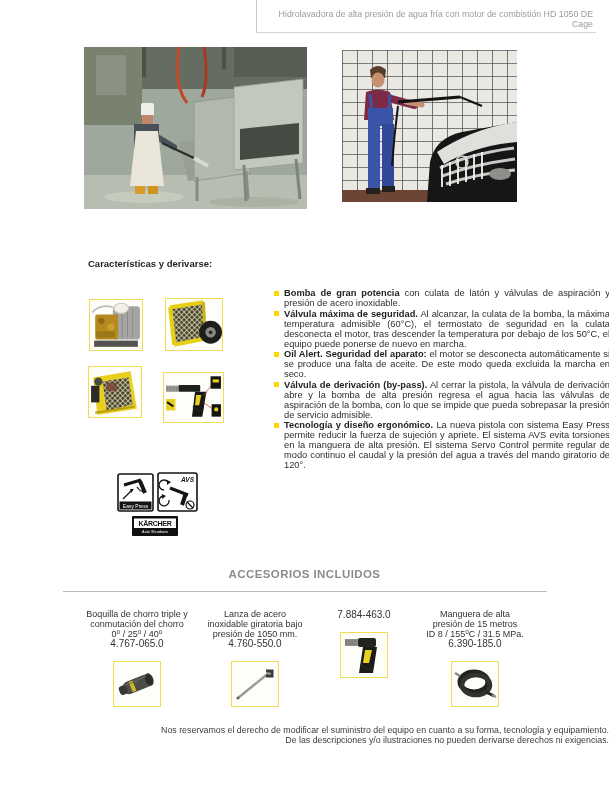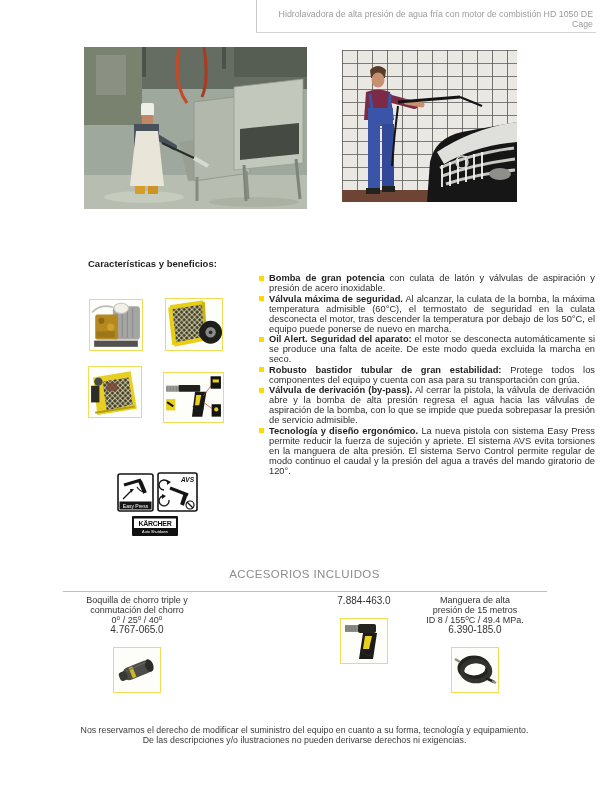--- a/index.html
+++ b/index.html
@@ -26,42 +26,42 @@
   #thumb-machine{left:88px;top:366px;width:54px;height:52px;}
   #thumb-gun{left:163px;top:372px;width:61px;height:51px;}
   .thumb svg{display:block;width:100%;height:100%;}
 
   .badge{position:absolute;}
   #easy-press-badge{left:117px;top:473px;}
   #avs-badge{left:157px;top:472px;}
   #karcher-logo{left:132px;top:516px;}
 
   
-  .features{position:absolute;left:257px;top:271px;width:336px;list-style:none;margin:2px;padding:0;}
+  .features{position:absolute;left:257px;top:271px;width:336px;list-style:none;margin:17px;padding:0;}
   .features li{display:flex;margin:0 0 0.5px 0;}
   .f-bullet{flex:none;width:5px;height:5px;background:#ffd800;margin:2.5px 5px 0 0;}
   .f-text{flex:1;font-size:9.3px;line-height:10px;text-align:justify;color:#2e2e2e;}
   .f-text b{color:#222;}
 
   
   .acc-heading{position:absolute;left:0;top:568px;width:609px;text-align:center;
-               font-size:11.5px;font-weight:normal;letter-spacing:0.4px;color:#8c8c8c;}
+               font-size:11.5px;font-weight:bold;letter-spacing:0.4px;color:#8c8c8c;}
   .acc-rule{position:absolute;left:63px;top:591px;width:484px;height:1px;background:#bdbdbd;}
-  .acc-col{position:absolute;top:596px;text-align:center;}
+  .acc-col{position:absolute;top:610px;text-align:center;}
   #acc-col-0{left:73px;width:128px;}
   #acc-col-1{left:196px;width:118px;}
   #acc-col-2{left:306px;width:116px;}
   #acc-col-3{left:416px;width:118px;}
   .acc-name{font-size:9px;line-height:9.8px;color:#333;white-space:pre-line;}
   .acc-code{font-size:10px;line-height:9.8px;color:#333;}
   .acc-img{margin:12px auto 0 auto;width:46px;height:44px;border:1.5px solid #f2dc55;background:#fff;box-sizing:content-box;}
   .acc-img svg{display:block;width:100%;height:100%;}
 
   
-  .footer{position:absolute;left:0;top:725px;width:609px;text-align:center;
+  .footer{position:absolute;left:0;top:725px;width:609px;text-align:right;
           font-size:8.8px;line-height:10px;color:#3a3a3a;}
 </style>
 </head>
 <body>
 
 <div class="page">
 
   <div class="hdr-vline"></div>
   <div class="hdr-hline"></div>
   <div class="hdr-title">Hidrolavadora de alta presión de agua fría con motor de combistión HD 1050 DE Cage</div>
@@ -120,21 +120,21 @@
     <path d="M28,44 L30,60 M48,44 L47,60" stroke="#3a55a8" stroke-width="3"></path>
     <rect x="26" y="74" width="12" height="64" fill="#3a55a8"></rect>
     <rect x="40" y="74" width="12" height="62" fill="#32499a"></rect>
     <rect x="24" y="138" width="14" height="6" fill="#22221f"></rect>
     <rect x="40" y="136" width="13" height="6" fill="#22221f"></rect>
     <path d="M56,52 L118,47" stroke="#141414" stroke-width="3"></path>
     <path d="M118,47 L140,56" stroke="#141414" stroke-width="2.2"></path>
     <path d="M56,56 q-4,30 -6,60" stroke="#141414" stroke-width="2" fill="none"></path>
   </svg>
 
-  <div class="char-heading">Características y beneficios:</div>
+  <div class="char-heading">Características y derivarse:</div>
 
   <div class="thumb" id="thumb-pump">
     <svg viewBox="0 0 50 48">
       <rect width="50" height="48" fill="#fdfdfa"></rect>
       <rect x="22" y="6" width="26" height="32" rx="3" fill="#a5a5a3"></rect>
       <path d="M26,8 v28 M31,8 v28 M36,8 v28 M41,8 v28" stroke="#8b8b89" stroke-width="1"></path>
       <ellipse cx="30" cy="8" rx="7" ry="5" fill="#f2f0e6" stroke="#c6c4ba" stroke-width="1"></ellipse>
       <rect x="5" y="14" width="22" height="24" rx="2" fill="#b5891f"></rect>
       <circle cx="11" cy="20" r="3" fill="#8f6a14"></circle>
       <circle cx="20" cy="26" r="3.5" fill="#caa22a"></circle>
@@ -232,24 +232,20 @@
     <li>
       <span class="f-bullet"></span>
       <div class="f-text"><b>Válvula máxima de seguridad.</b><span> Al alcanzar, la culata de la bomba, la máxima temperatura admisible (60°C), el termostato de seguridad en la culata desconecta el motor, tras descender la temperatura por debajo de los 50°C, el equipo puede ponerse de nuevo en marcha.</span></div>
     </li>
     <li>
       <span class="f-bullet"></span>
       <div class="f-text"><b>Oil Alert. Seguridad del aparato:</b><span> el motor se desconecta automáticamente si se produce una falta de aceite. De este modo queda excluida la marcha en seco.</span></div>
     </li>
     <li>
       <span class="f-bullet"></span>
-      <div class="f-text"><b>Robusto bastidor tubular de gran estabilidad:</b><span> Protege todos los componentes del equipo y cuenta con asa para su transportación con grúa.</span></div>
-    </li>
-    <li>
-      <span class="f-bullet"></span>
       <div class="f-text"><b>Válvula de derivación (by-pass).</b><span> Al cerrar la pistola, la válvula de derivación abre y la bomba de alta presión regresa el agua hacia las válvulas de aspiración de la bomba, con lo que se impide que pueda sobrepasar la presión de servicio admisible.</span></div>
     </li>
     <li>
       <span class="f-bullet"></span>
       <div class="f-text"><b>Tecnología y diseño ergonómico.</b><span> La nueva pistola con sistema Easy Press permite reducir la fuerza de sujeción y apriete. El sistema AVS evita torsiones en la manguera de alta presión. El sistema Servo Control permite regular de modo continuo el caudal y la presión del agua a través del mando giratorio de 120°.</span></div>
     </li>
   </ul>
 
   <div class="acc-heading">ACCESORIOS INCLUIDOS</div>
   <div class="acc-rule"></div>
@@ -266,40 +262,54 @@
           <rect x="8" y="16" width="30" height="13" rx="6" fill="#4c4c48"></rect>
           <rect x="4" y="18" width="8" height="9" rx="3" fill="#383834"></rect>
           <ellipse cx="36" cy="22.5" rx="4" ry="6.5" fill="#2c2c28"></ellipse>
           <rect x="16" y="17" width="4" height="11" fill="#e8d020" opacity="0.8"></rect>
           <path d="M12,19 L34,18" stroke="#6a6a64" stroke-width="1"></path>
         </g>
       </svg>
     </div>
   </div>
 
+  <div class="acc-col" id="acc-col-1">
+    <div class="acc-name">Lanza de acero
+inoxidable giratoria bajo
+presión de 1050 mm.</div>
+    <div class="acc-code">4.760-550.0</div>
+    <div class="acc-img">
+      <svg viewBox="0 0 46 44">
+        <rect width="46" height="44" fill="#fdfdfa"></rect>
+        <path d="M6,36 L38,10" stroke="#9a9a96" stroke-width="2.4"></path>
+        <path d="M34,9 L40,9 L40,14 L34,14" stroke="#3a3a36" stroke-width="3" fill="none"></path>
+        <circle cx="6" cy="36" r="1.6" fill="#6a6a64"></circle>
+      </svg>
+    </div>
+  </div>
 
   <div class="acc-col" id="acc-col-2">
     <div class="acc-code">7.884-463.0</div>
     <div class="acc-img">
       <svg viewBox="0 0 46 44">
         <rect width="46" height="44" fill="#fdfdfa"></rect>
         <rect x="4" y="6" width="14" height="7" fill="#8e8e88"></rect>
         <path d="M5,7 v5 M8,7 v5 M11,7 v5 M14,7 v5" stroke="#6e6e68" stroke-width="0.9"></path>
         <rect x="17" y="5" width="18" height="9" rx="2" fill="#23231f"></rect>
         <polygon points="22,14 36,14 32,40 18,40" fill="#1b1b17"></polygon>
         <polygon points="24,17 31,17 28,30 22,30" fill="#e8d020"></polygon>
         <path d="M20,31 q7,9 12,3" stroke="#23231f" stroke-width="2" fill="none"></path>
       </svg>
     </div>
   </div>
 
   <div class="acc-col" id="acc-col-3">
     <div class="acc-name">Manguera de alta
 presión de 15 metros
-ID 8 / 155⁰C / 49.4 MPa.</div>
+ID 8 / 155⁰C / 31.5 MPa.</div>
     <div class="acc-code">6.390-185.0</div>
     <div class="acc-img">
       <svg viewBox="0 0 46 44">
         <rect width="46" height="44" fill="#fdfdfa"></rect>
         <ellipse cx="22" cy="20" rx="14" ry="10" fill="none" stroke="#23231f" stroke-width="5"></ellipse>
         <ellipse cx="24" cy="23" rx="14" ry="10" fill="none" stroke="#32322e" stroke-width="4.5"></ellipse>
         <path d="M34,30 L42,34" stroke="#23231f" stroke-width="3"></path>
         <path d="M40,33 L44,35" stroke="#8e8e88" stroke-width="2.4"></path>
         <path d="M8,14 L3,11" stroke="#8e8e88" stroke-width="2.4"></path>
       </svg>

